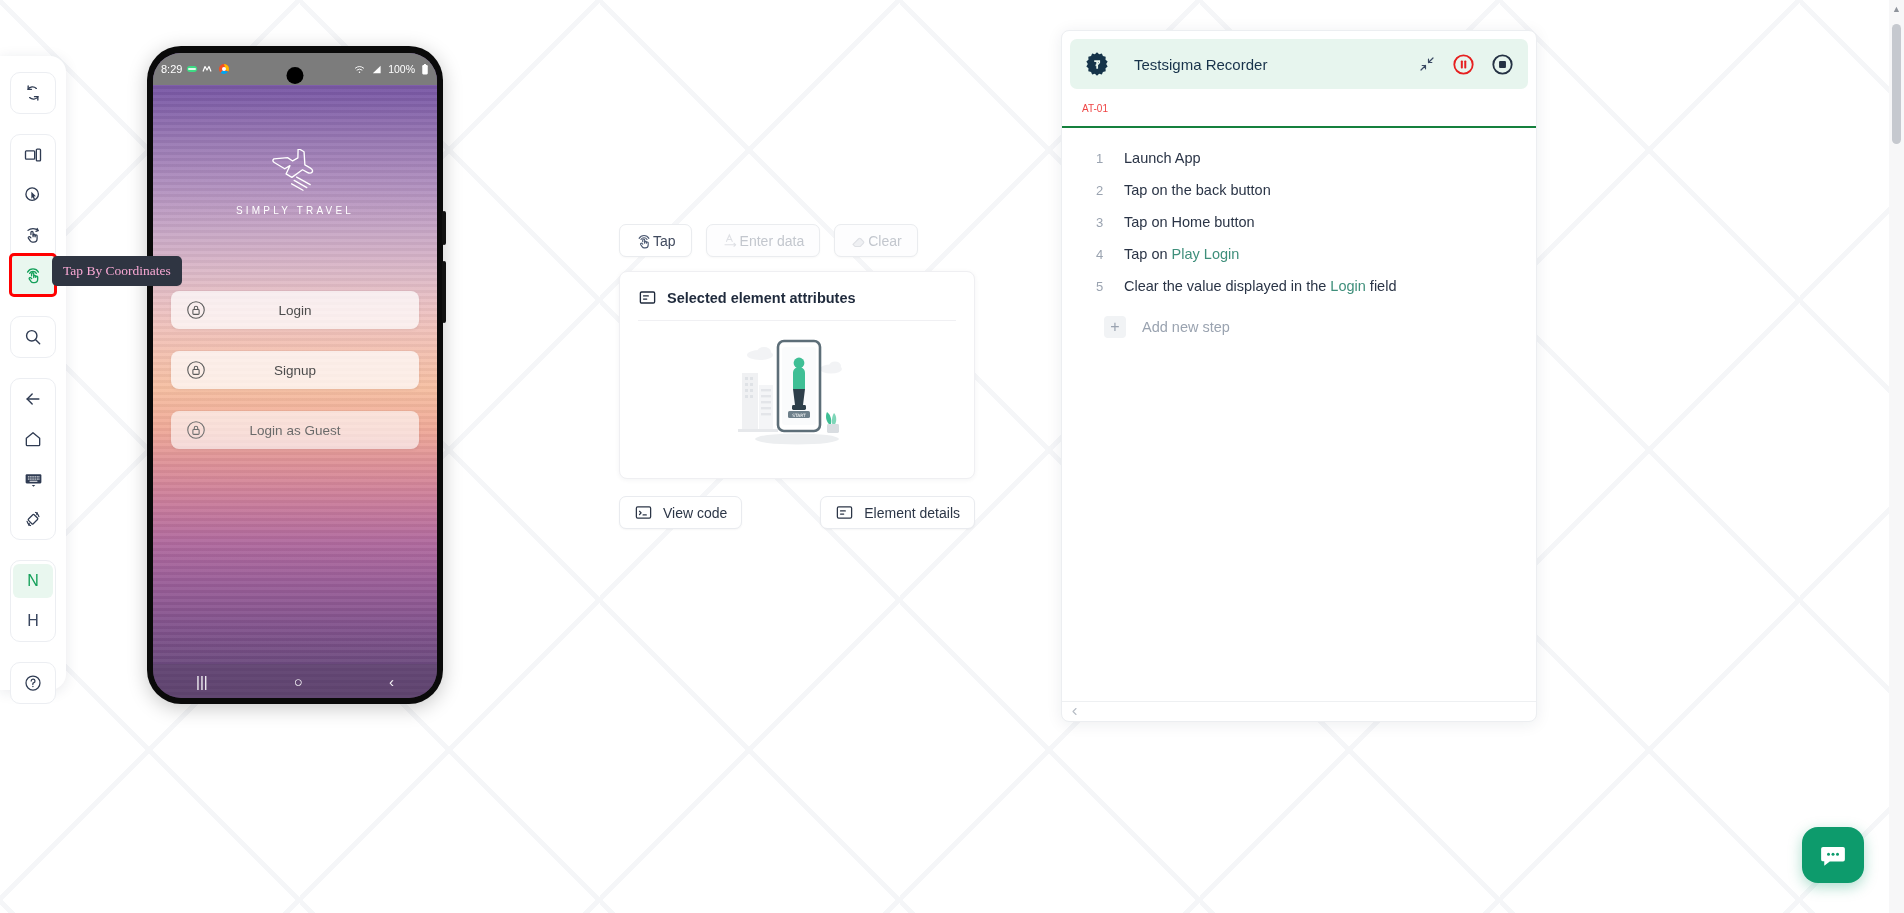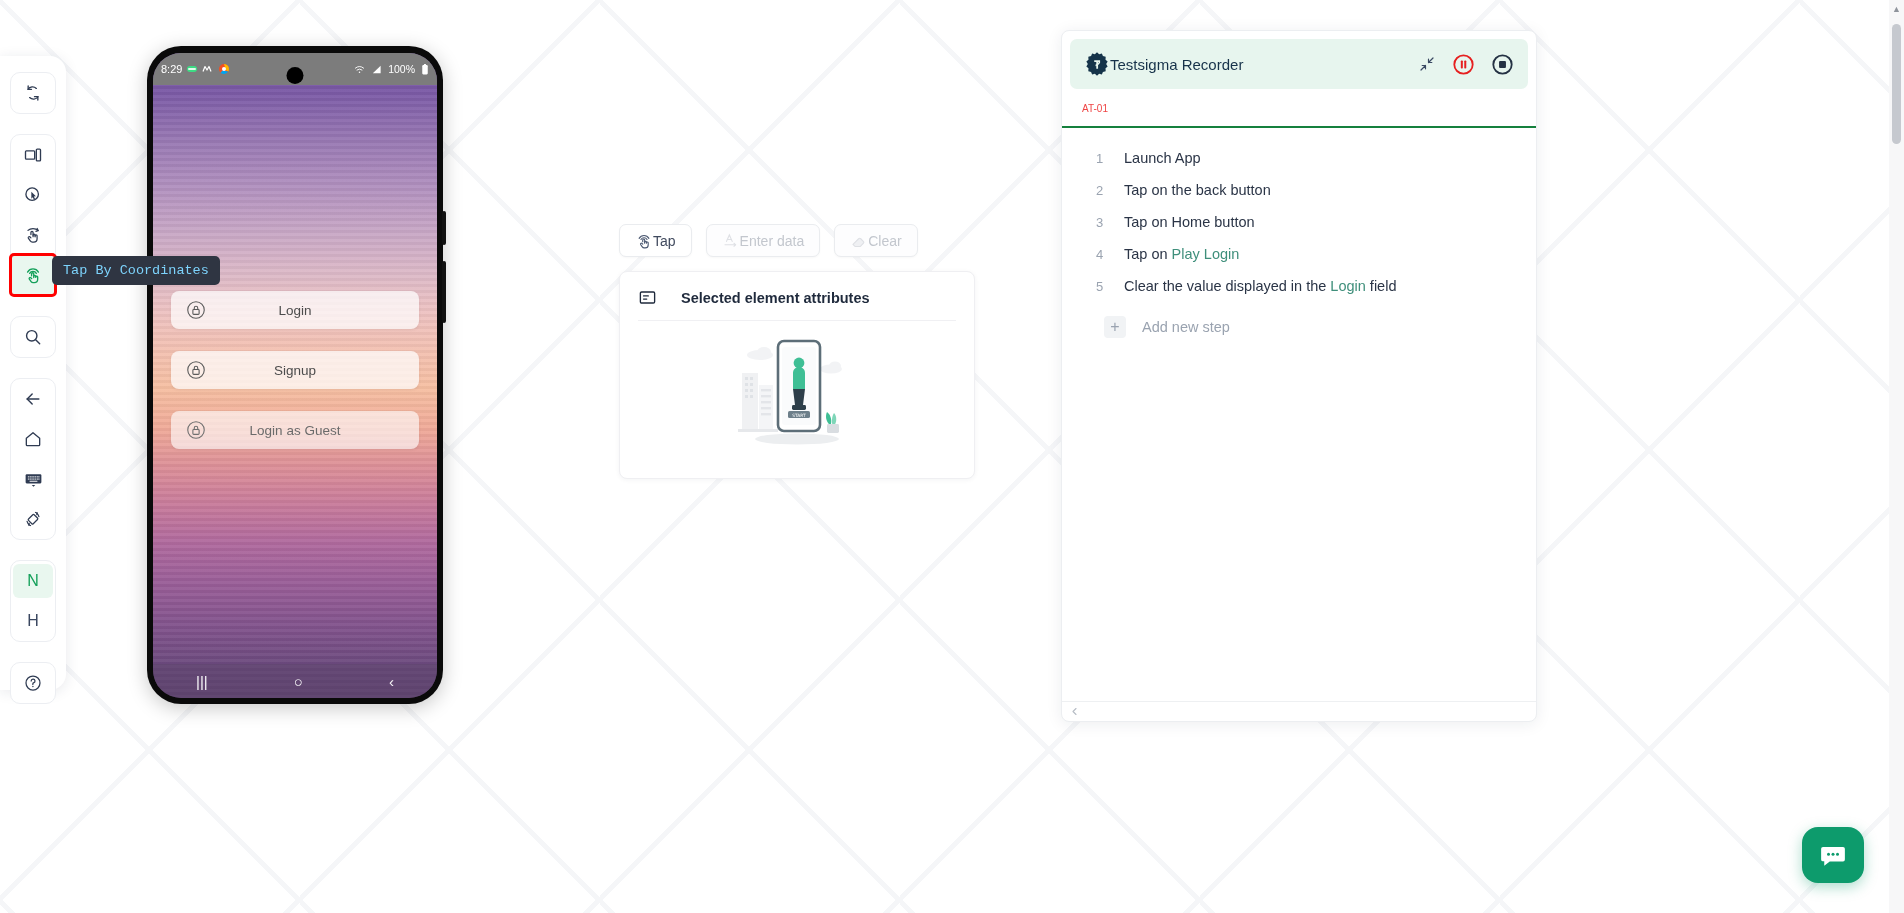--- a/index.html
+++ b/index.html
@@ -68,27 +68,27 @@
     font-size: 16px; color: #3a4760;
     font-family: "Liberation Sans", sans-serif;
   }
   .rail-letter.sel { background: #e9f7ef; color: #14a05a; width: 40px; height: 34px;
     display:flex; align-items:center; justify-content:center; border-radius:6px; }
 
   .tooltip {
     position: absolute;
     left: 52px; top: 256px;
     background: #2f3542;
-    color: #7dd3fc;
+    color: #f9a8d4;
     font-size: 13.5px;
     padding: 7px 11px;
     border-radius: 5px;
     white-space: nowrap;
     z-index: 60;
-    font-family: Liberation Mono, monospace;
+    font-family: Liberation Serif, serif;
   }
 
   
   .phone {
     position: absolute;
     left: 147px; top: 46px;
     width: 296px; height: 658px;
     background: #0a0a0a;
     border-radius: 34px;
     padding: 7px 6px 6px 6px;
@@ -219,21 +219,21 @@
     position: absolute;
     left: 619px; top: 271px;
     width: 356px; height: 208px;
     background: #fff;
     border: 1px solid #efeff2;
     border-radius: 8px;
     box-shadow: 0 1px 5px rgba(20,30,60,.05);
     z-index: 12;
   }
   .attr-head {
-    display: flex; align-items: center; gap: 24px;
+    display: flex; align-items: center; gap: 10px;
     padding: 16px 18px 13px 18px;
     border-bottom: 1px solid #f0f0f3;
     margin: 0 18px;
     padding-left: 0; padding-right: 0;
   }
   .attr-title {
     font-size: 14.5px; font-weight: bold; color: #1f2a3c;
     font-family: "Liberation Sans", sans-serif;
   }
   .illus { display:flex; align-items:center; justify-content:center; padding-top: 8px; }
@@ -271,21 +271,21 @@
     display: flex; flex-direction: column;
     overflow: hidden;
   }
   .rec-head {
     margin: 8px 8px 0 8px;
     height: 50px;
     background: #e7f5ee;
     border-radius: 7px;
     display: flex; align-items: center;
     padding: 0 14px;
-    gap: 0;
+    gap: 24px;
   }
   .rec-title {
     font-size: 15px; color: #17324a;
     font-family: "Liberation Sans", sans-serif;
   }
   .rec-head-actions { margin-left: auto; display: flex; align-items: center; gap: 16px; }
   .rec-subhead {
     padding: 14px 20px 12px 20px;
     font-size: 10px; color: #ef4444;
     border-bottom: 2px solid #15803d;
@@ -500,20 +500,27 @@
           </svg>
           <span>100%</span>
           <svg width="8" height="11" viewBox="0 0 12 20">
             <rect x="1" y="2" width="10" height="17" rx="2" fill="#fff"></rect>
             <rect x="4" y="0" width="4" height="2" rx="1" fill="#fff"></rect>
           </svg>
         </div>
       </div>
       <div class="notch"></div>
 
+      <div class="app-logo">
+        <svg width="54" height="46" viewBox="0 0 64 54" fill="none" stroke="#fff" stroke-width="1.6" stroke-linejoin="round" stroke-linecap="round">
+          <path d="M5 9.5c-1.6 1-1.7 3 .4 4.2l12.4 7.4 6.2-3.6-4.6 9.8 6.9 4.1 12.6-9.1 6.2 3.5c2 1.1 4.6.6 5.4-1 .8-1.6-.6-3.6-2.6-4.7l-6.2-3.5-1-15.6-7-4.1-.3 11.4-6.2 3.6L21.2 8z" transform="translate(2,2)"></path>
+          <path d="M34 33l16 9M31 37l15 8.5M28 41l13.5 7.6"></path>
+        </svg>
+        <div class="logo-text">SIMPLY TRAVEL</div>
+      </div>
 
       <div class="app-buttons">
         <div class="app-btn">
           <svg class="lock-ico" viewBox="0 0 24 24" fill="none" stroke="#5a5a5a" stroke-width="1.2">
             <circle cx="12" cy="12" r="9"></circle>
             <rect x="8.6" y="11.4" width="6.8" height="5.4" rx="1"></rect>
             <path d="M10.1 11.4V9.8a1.9 1.9 0 0 1 3.8 0v1.6"></path>
           </svg>
           <span class="lbl">Login</span>
         </div>
@@ -625,20 +632,36 @@
         <rect x="50" y="82" width="22" height="7" rx="1.6" fill="#6d7f8a"></rect>
         <text x="61" y="87.6" font-family="DejaVu Sans" font-size="4.4" fill="#fff" text-anchor="middle">START</text>
 
         <path d="M92 96c-4-3-5-9-3-13 3 2 5 7 4 12z" fill="#3fbf95"></path>
         <path d="M96 97c3-4 3-10 0-13-2 3-3 9-1 13z" fill="#7fd6b8"></path>
         <rect x="89" y="95" width="12" height="9" rx="1.4" fill="#d9dde1"></rect>
       </svg>
     </div>
   </div>
 
+  <div class="bottom-actions">
+    <div class="bot-btn">
+      <svg width="19" height="19" viewBox="0 0 24 24" fill="none" stroke="#2c3647" stroke-width="1.6">
+        <rect x="3" y="5" width="18" height="14" rx="1.6"></rect>
+        <path d="M7 10.5l2 2-2 2M11.5 15h4" stroke-linecap="round" stroke-linejoin="round"></path>
+      </svg>
+      <span>View code</span>
+    </div>
+    <div class="bot-btn">
+      <svg width="19" height="19" viewBox="0 0 24 24" fill="none" stroke="#2c3647" stroke-width="1.6">
+        <rect x="3" y="5" width="18" height="14" rx="1.6"></rect>
+        <path d="M7 10h6M7 14h4" stroke-linecap="round"></path>
+      </svg>
+      <span>Element details</span>
+    </div>
+  </div>
 
   <div class="recorder">
     <div class="rec-head">
       <svg width="26" height="26" viewBox="0 0 32 32">
         <path fill="#16344a" d="M16 1.6l2.6 2.3 3.4-.9 1.3 3.3 3.4.9-.2 3.5 2.6 2.3-1.8 3 1.8 3-2.6 2.3.2 3.5-3.4.9-1.3 3.3-3.4-.9L16 30.4l-2.6-2.3-3.4.9-1.3-3.3-3.4-.9.2-3.5L2.9 19l1.8-3-1.8-3 2.6-2.3-.2-3.5 3.4-.9L10 3l3.4.9z"></path>
         <path fill="#e7f5ee" d="M12.6 11.4h7.2v2.1h-2.5v8.3h-2.2v-8.3h-2.5z"></path>
         <path fill="#e7f5ee" d="M18.6 12.8c-1.2 2-2.6 3.4-4.6 4.2l.4 1.9c2.6-.9 4.4-2.8 5.6-5.2z"></path>
       </svg>
       <span class="rec-title">Testsigma Recorder</span>
       <div class="rec-head-actions">

